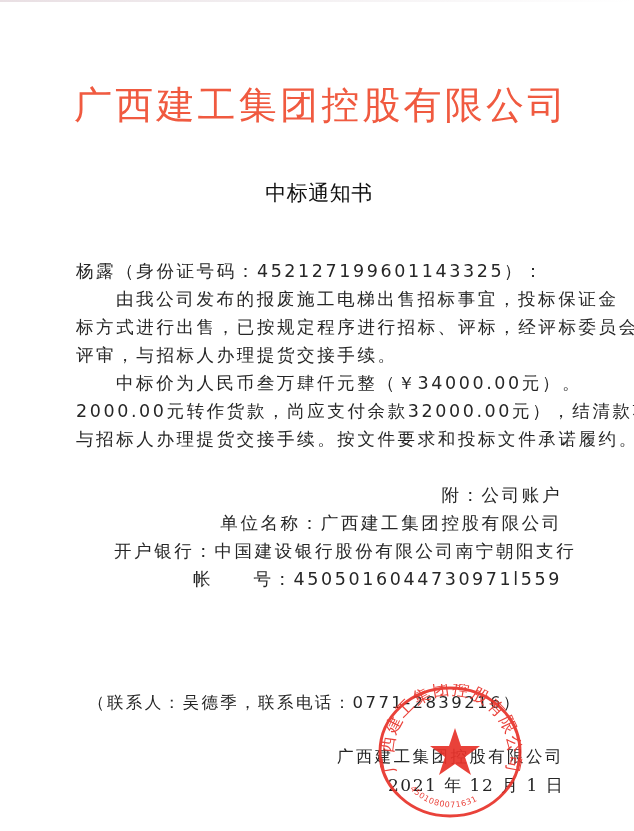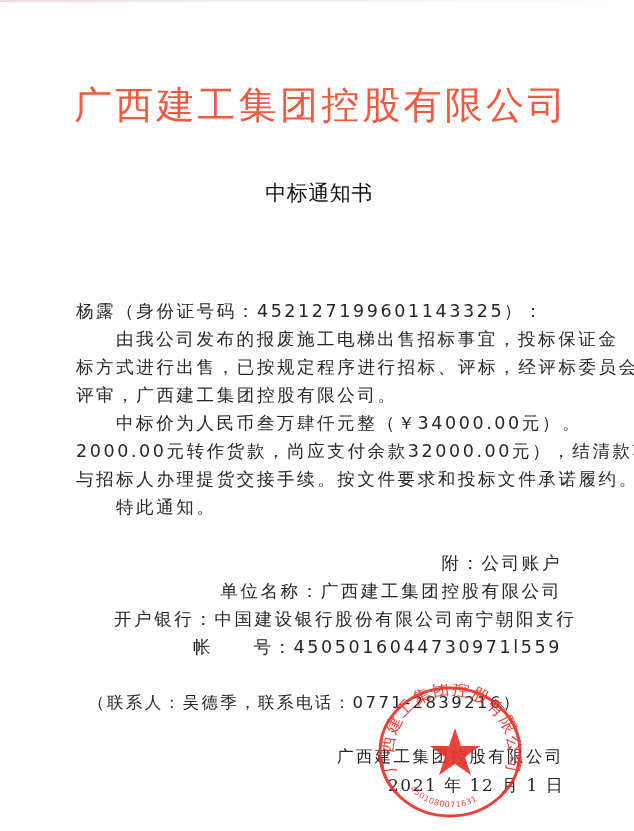--- a/index.html
+++ b/index.html
@@ -19,21 +19,21 @@
     white-space: nowrap; font-weight: normal;
   }
   .doc-title {
     position: absolute; left: 0; top: 178px; width: 634px; text-align: center;
     font-size: 21px; line-height: 30px; color: #111; letter-spacing: 0.5px;
     padding-left: 2px;
   }
   .body-text {
     position: absolute; left: 76px; top: 257px; width: 486px;
     font-family: "DejaVu Sans", "Liberation Sans", sans-serif;
-    font-size: 17.5px; line-height: 28px; color: #262626; letter-spacing: 2.6px; margin-top: 40px;
+    font-size: 17.5px; line-height: 28px; color: #262626; letter-spacing: 2.6px;
   }
   .line { white-space: nowrap; height: 28px; }
   .indent { padding-left: 40px; }
   .spacer { height: 28px; }
   .attach { padding-left: 38px; text-align: right; }
   .contact {
     position: absolute; left: 88px; top: 690px; white-space: nowrap;
     font-family: "DejaVu Sans", "Liberation Sans", sans-serif;
     font-size: 16.5px; line-height: 26px; color: #262626; letter-spacing: 2.4px;
   }
@@ -62,35 +62,32 @@
 <div class="letterhead">广西建工集团控股有限公司</div>
 
 <div class="doc-title">中标通知书</div>
 
 <div class="body-text">
   <div class="line">杨露（身份证号码：452127199601143325）：</div>
 
   <div>
     <div class="line indent">由我公司发布的报废施工电梯出售招标事宜，投标保证金</div>
     <div class="line">标方式进行出售，已按规定程序进行招标、评标，经评标委员会</div>
-    <div class="line">评审，广西建工集团控股有限公司。</div>
+    <div class="line">评审，与招标人办理提货交接手续。</div>
   </div>
 
   <div>
     <div class="line indent">中标价为人民币叁万肆仟元整（￥34000.00元）。</div>
   </div>
 
   <div>
     <div class="line">2000.00元转作货款，尚应支付余款32000.00元），结清款项后</div>
     <div class="line">与招标人办理提货交接手续。按文件要求和投标文件承诺履约。</div>
   </div>
 
-  <div>
-    <div class="line indent">特此通知。</div>
-  </div>
 
   <div class="spacer"></div>
 
   <div class="attach">
     <div class="line">附：公司账户</div>
     <div class="line">
       <span>单位名称：</span><span>广西建工集团控股有限公司</span>
     </div>
     <div class="line">
       <span>开户银行：</span><span>中国建设银行股份有限公司南宁朝阳支行</span>

